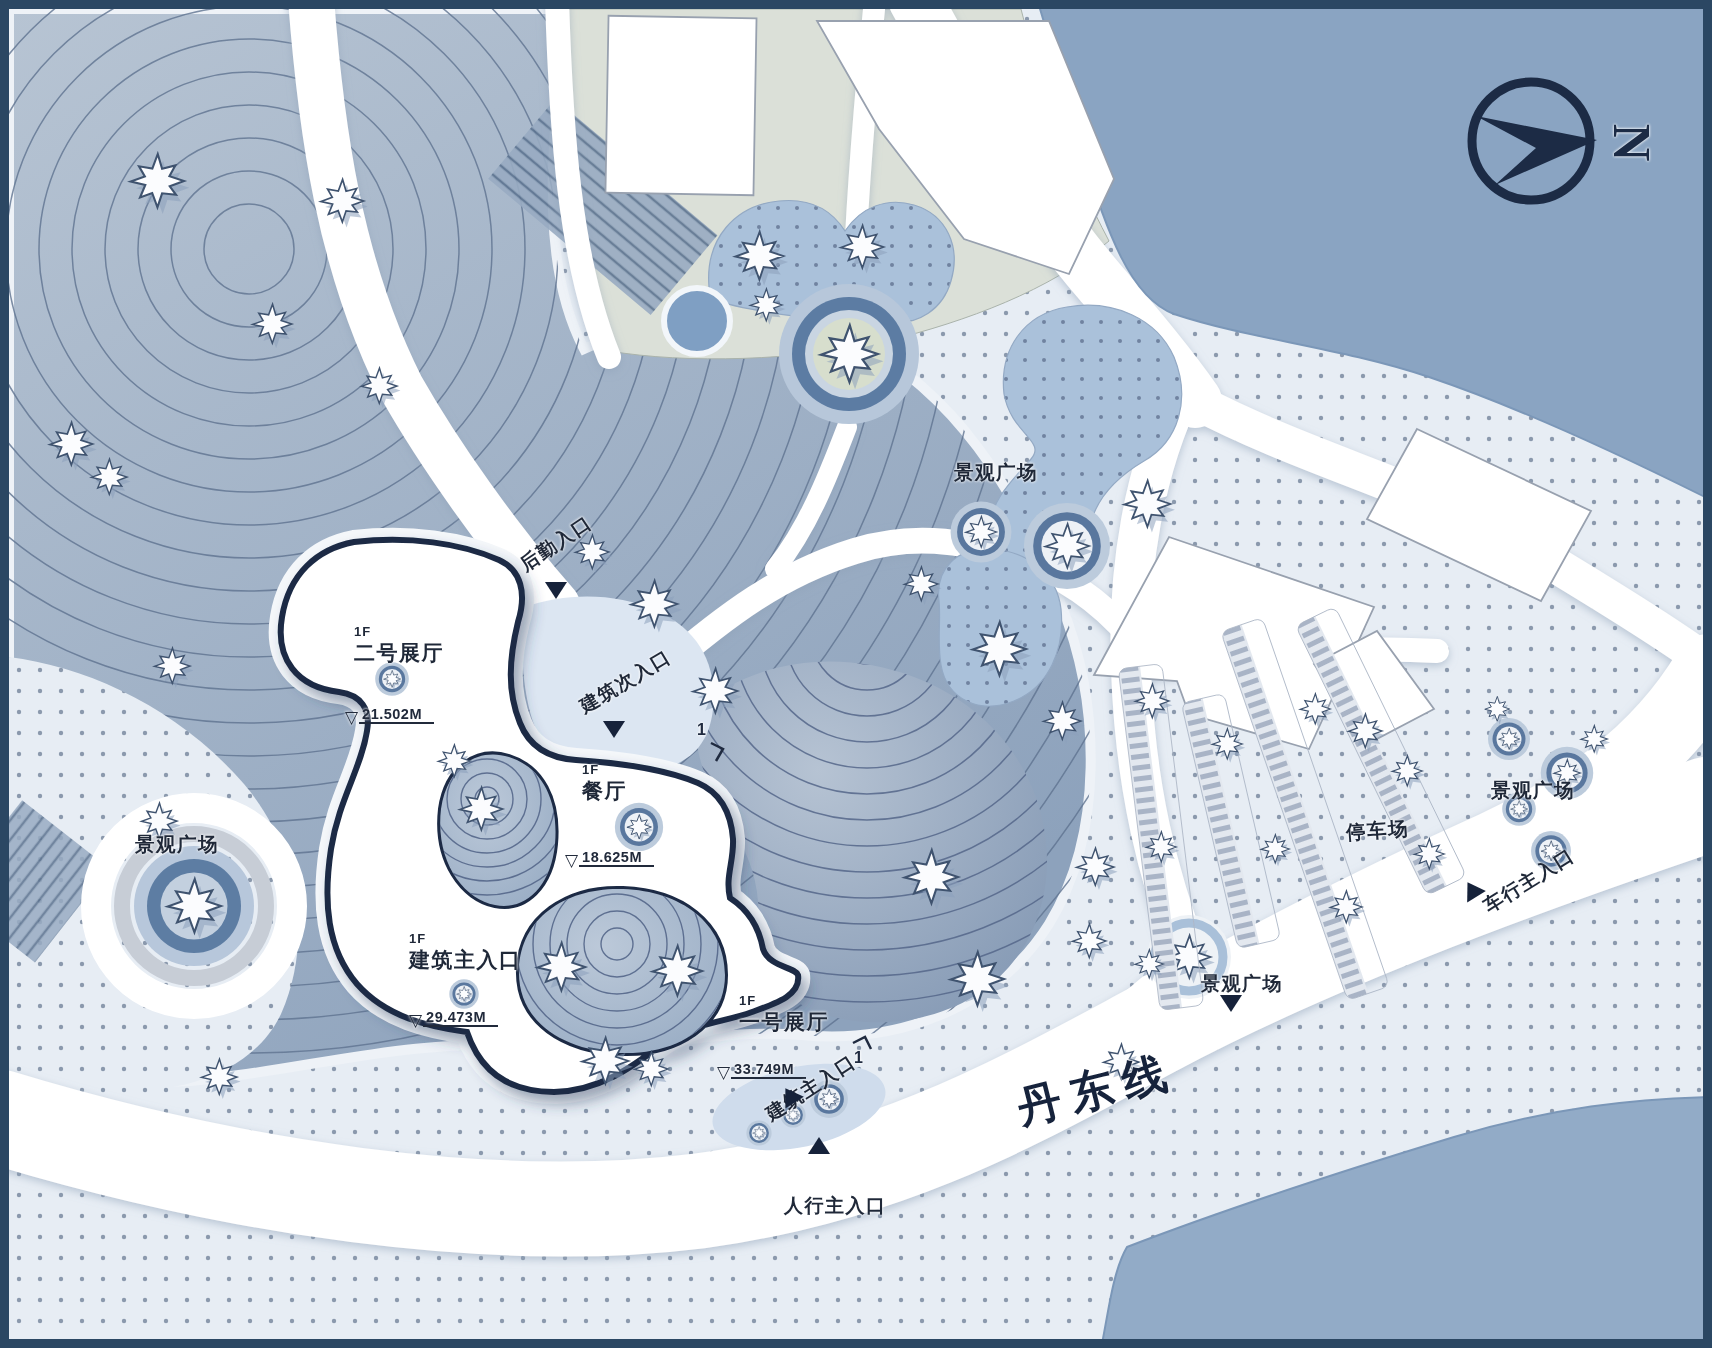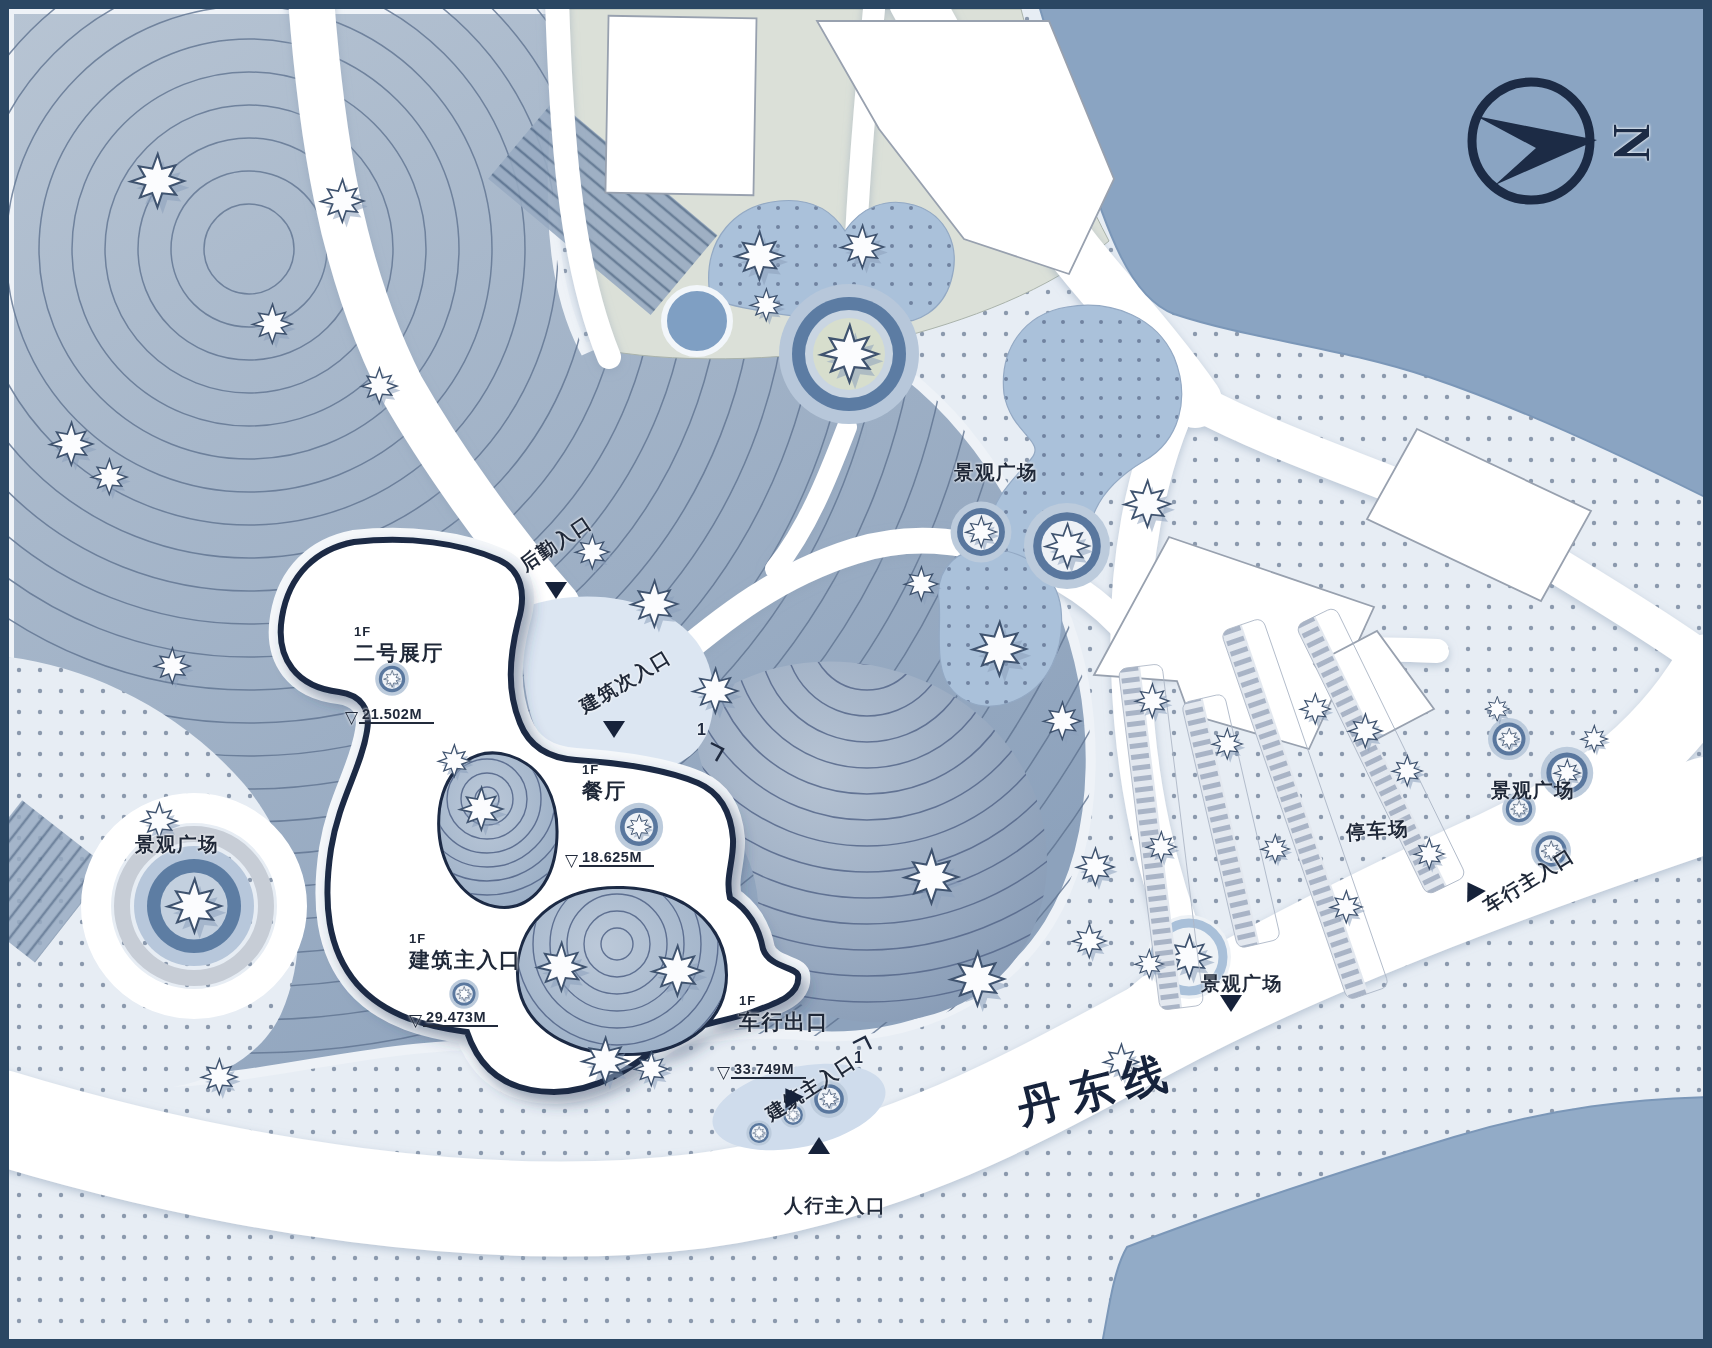--- a/index.html
+++ b/index.html
@@ -388,21 +388,21 @@
   <span class="fl">1F</span>
   <span class="nm">建筑主入口</span>
 </div>
 <div class="lab elev" style="left:400px;top:1000px;">
   <span class="etri">▽</span>
   <span class="eval">29.473M</span>
 </div>
 
 <div class="lab blabel" style="left:730px;top:984px;">
   <span class="fl">1F</span>
-  <span class="nm">车行出口</span>
+  <span class="nm">一号展厅</span>
 </div>
 <div class="lab elev" style="left:708px;top:1052px;">
   <span class="etri">▽</span>
   <span class="eval">33.749M</span>
 </div>
 
 <div class="lab ent" style="left:506px;top:547px;transform:rotate(-34deg);">后勤入口</div>
 <div class="td" style="left:536px;top:573px;"></div>
 
 <div class="lab ent" style="left:566px;top:688px;transform:rotate(-31deg);">建筑次入口</div>

